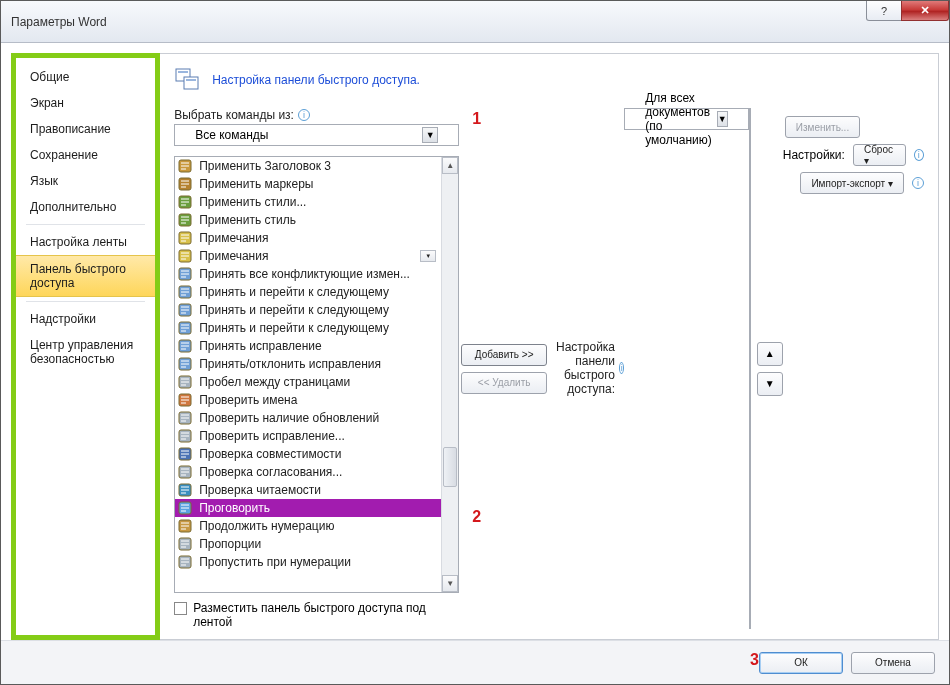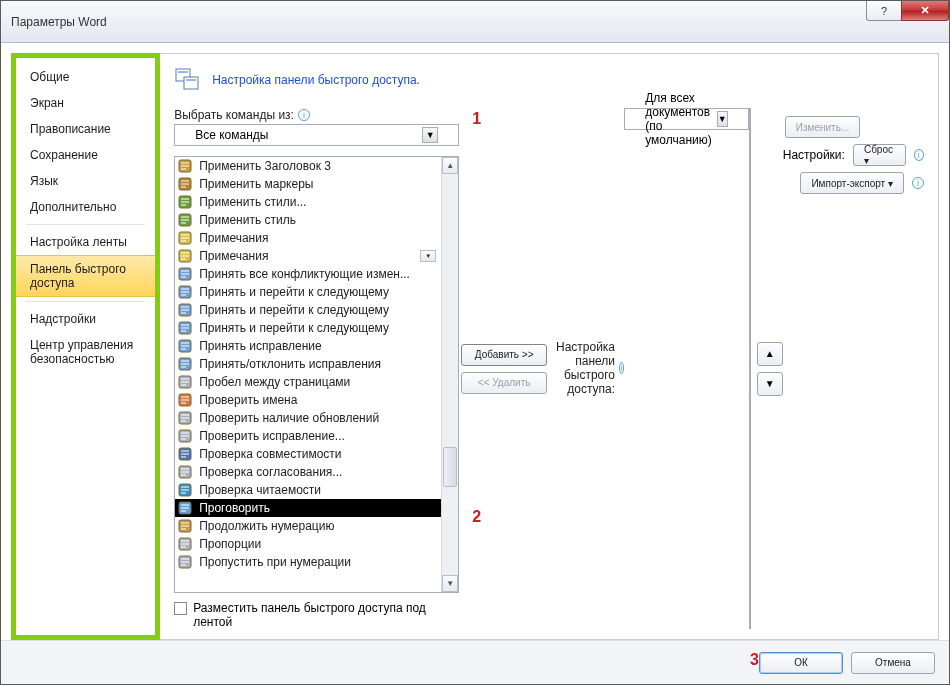--- a/index.html
+++ b/index.html
@@ -123,21 +123,21 @@
   .list-inner {
     position: absolute; inset: 0;
     overflow-y: hidden;
   }
   .list-item {
     display:flex; align-items:center;
     height: 18px; padding: 0 4px 0 2px; gap: 6px;
     color: #222; white-space: nowrap;
   }
   .list-item .li-icon { width: 16px; height: 16px; flex-shrink:0; display:flex; align-items:center; justify-content:center; }
-  .list-item.selected { background: #000000; color: #fff; }
+  .list-item.selected { background: #a21caf; color: #fff; }
   .scrollbar {
     position: absolute; right: 0; top: 0; bottom: 0; width: 17px;
     background: #eef0f3; border-left: 1px solid #d8dbe1;
   }
   .scroll-btn {
     height: 17px; background: linear-gradient(#fbfbfc,#e6e9ee);
     border: 1px solid #b8bdc6;
     display:flex; align-items:center; justify-content:center;
     font-size: 8px; color: #555;
   }

